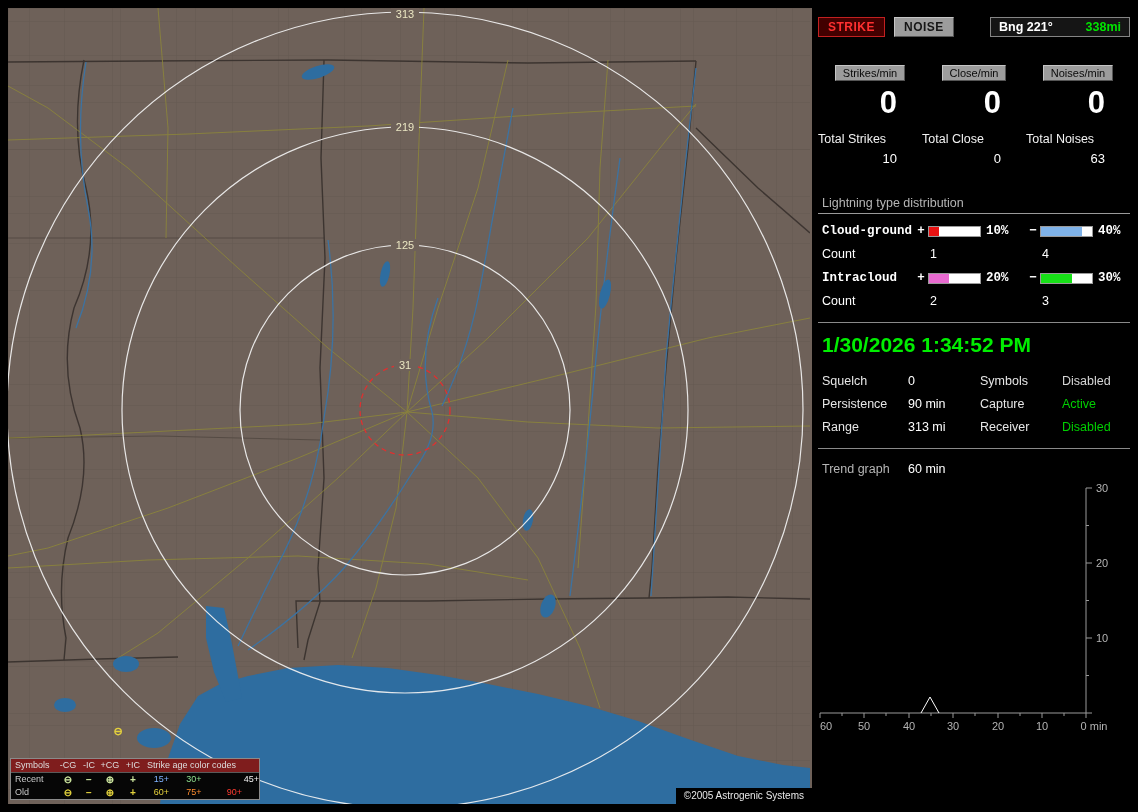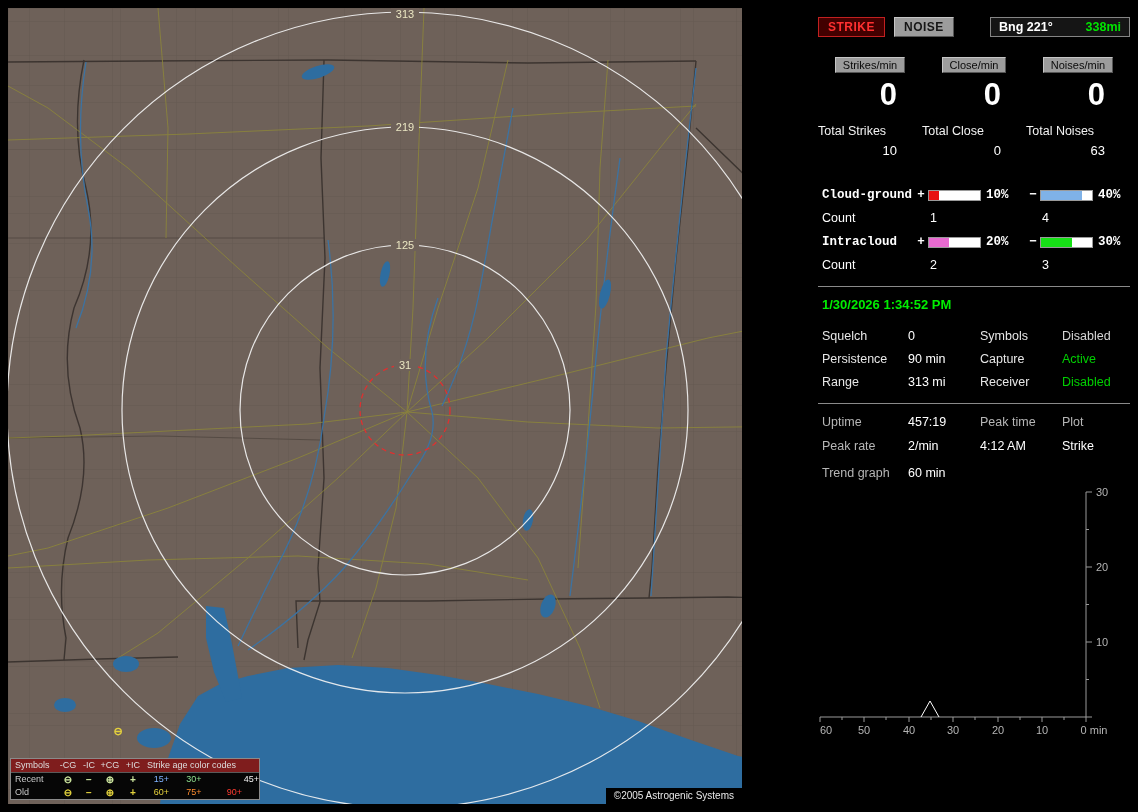--- a/index.html
+++ b/index.html
@@ -1,19 +1,19 @@
 <!DOCTYPE html>
 <html><head>
 <meta charset="utf-8">
 <style>
   html,body{margin:0;padding:0;background:#000;}
   .screen{position:relative;width:1138px;height:812px;background:#000;overflow:hidden;
           font-family:"Liberation Sans",sans-serif;}
   
-  .map{position:absolute;left:8px;top:8px;width:734px;height:796px;background:#6e6159;overflow:hidden;}
+  .map{position:absolute;left:8px;top:8px;width:804px;height:796px;background:#6e6159;overflow:hidden;}
   .map svg{display:block;}
   .copyright{position:absolute;right:0;bottom:0;background:#000;color:#e8e8e8;font-size:10px;
              padding:2px 8px 3px 8px;}
   
   .legend{position:absolute;left:2px;bottom:4px;width:248px;background:#060606;
           border:1px solid #8a8a8a;font-size:9px;color:#c8c8c8;}
   .lg-row{display:grid;grid-template-columns:46px 22px 20px 22px 24px 33px 32px 1fr;
           height:13px;line-height:13px;align-items:center;}
   .lg-head{background:#7f1d1d;border-bottom:1px solid #5a5a5a;color:#ddd;}
   .lg-c1{padding-left:4px;}
@@ -24,42 +24,42 @@
   
   .panel{position:absolute;left:818px;top:8px;width:312px;height:796px;color:#fff;font-size:12.5px;}
   .topbar{display:flex;align-items:center;gap:9px;margin-top:9px;}
   .strike-btn{font-size:12px;font-weight:bold;letter-spacing:.5px;padding:2px 9px;
               background:#420000;color:#ff3030;border:1px solid #c22020;cursor:default;}
   .noise-btn{font-size:12px;font-weight:bold;letter-spacing:.5px;padding:2px 9px;
              background:#9c9c9c;color:#161616;border:1px solid #c6c6c6;
              border-right-color:#555;border-bottom-color:#555;cursor:default;}
   .bearing{margin-left:auto;display:flex;justify-content:space-between;width:122px;
            background:#151515;border:1px solid #858585;padding:2px 8px;font-weight:bold;}
-  .rates{display:flex;margin-top:20px;}
+  .rates{display:flex;margin-top:28px;}
   .rate-col{flex:1;display:flex;flex-direction:column;}
   .rate-badge{align-self:center;font-size:11px;background:#9c9c9c;color:#0a0a0a;padding:1px 7px;
               border:1px solid #c6c6c6;border-right-color:#555;border-bottom-color:#555;}
   .rate-zero{text-align:right;padding-right:25px;font-size:31px;font-weight:bold;margin-top:6px;line-height:1;}
   .total-label{text-align:left;margin-top:14px;color:#f2f2f2;}
   .total-value{text-align:right;padding-right:25px;margin-top:5px;font-size:13px;}
   .dist{margin-top:30px;}
   .dist-title{color:#b6b6b6;padding:0 0 3px 4px;border-bottom:1px solid #9a9a9a;}
   .dist-row{display:grid;grid-template-columns:92px 14px 58px 40px 14px 58px 42px;align-items:center;
             margin-top:10px;padding-left:4px;font-family:Liberation Mono, monospace;}
   .dist-label{font-weight:bold;}
   .sign{text-align:center;font-weight:bold;}
   .bar{height:9px;background:#fff;border:1px solid #9a9a9a;margin-right:5px;}
   .bar-fill{height:100%;}
   .pct{font-weight:bold;}
   .count-row{display:grid;grid-template-columns:92px 14px 58px 40px 14px 58px 42px;
              margin-top:9px;padding-left:4px;}
   .cnt-pos{grid-column:3;padding-left:2px;}
   .cnt-neg{grid-column:6;padding-left:2px;}
   .hr{border-top:1px solid #8a8a8a;margin-top:14px;}
-  .clock{font-weight:bold;font-size:13px;padding:10px 0 0 4px;}
+  .clock{font-weight:bold;font-size:21px;padding:10px 0 0 4px;}
   .settings{display:grid;grid-template-columns:86px 72px 82px 1fr;row-gap:9px;margin-top:17px;padding-left:4px;}
   .set-label{color:#e6e6e6;}
   .stats{display:grid;grid-template-columns:86px 72px 82px 1fr;row-gap:10px;margin-top:11px;padding-left:4px;}
   .dim{color:#b6b6b6;}
   .trend-row{display:grid;grid-template-columns:86px 1fr;margin-top:13px;padding-left:4px;}
   .trend-svg{margin-top:4px;}
   .trend-svg text{font-family:"Liberation Sans",sans-serif;font-size:11px;fill:#b4b4b4;}
   .map svg text.ringlbl{font-family:"Liberation Sans",sans-serif;font-size:11px;fill:#eae6c2;}
 </style>
 </head>
@@ -212,20 +212,21 @@
       </div>
       <div class="rate-col">
         <div class="rate-badge">Noises/min</div>
         <div class="rate-zero">0</div>
         <div class="total-label">Total Noises</div>
         <div class="total-value">63</div>
       </div>
     </div>
 
     <div class="dist">
+      <div class="dist-title">Lightning type distribution</div>
 
       <div class="dist-row">
         <span class="dist-label">Cloud-ground</span>
         <span class="sign">+</span>
         <span class="bar">
             <span class="bar-fill" style="display: block; background: rgb(232, 18, 18); width: 20%;"></span>
           </span>
         <span class="pct">10%</span>
         <span class="sign">−</span>
         <span class="bar">
@@ -274,31 +275,20 @@
       <span style="color: rgb(0, 208, 0);">Active</span>
 
       <span class="set-label">Range</span>
       <span>313 mi</span>
       <span class="set-label">Receiver</span>
       <span style="color: rgb(0, 208, 0);">Disabled</span>
     </div>
 
     <div class="hr"></div>
 
-    <div class="stats">
-      <span class="dim">Uptime</span>
-      <span>457:19</span>
-      <span class="dim">Peak time</span>
-      <span class="dim">Plot</span>
-
-      <span class="dim">Peak rate</span>
-      <span>2/min</span>
-      <span>4:12 AM</span>
-      <span>Strike</span>
-    </div>
 
     <div class="trend-row">
       <span class="dim">Trend graph</span>
       <span>60 min</span>
     </div>
 
     <svg class="trend-svg" width="312" height="262" viewBox="0 0 312 262">
       <g stroke="#9a9a9a" stroke-width="1" fill="none">
         <path d="M268 8 V233 H2"></path>
         <path d="M268 8 H274 M268 83 H274 M268 158 H274 M268 233 H274"></path>

